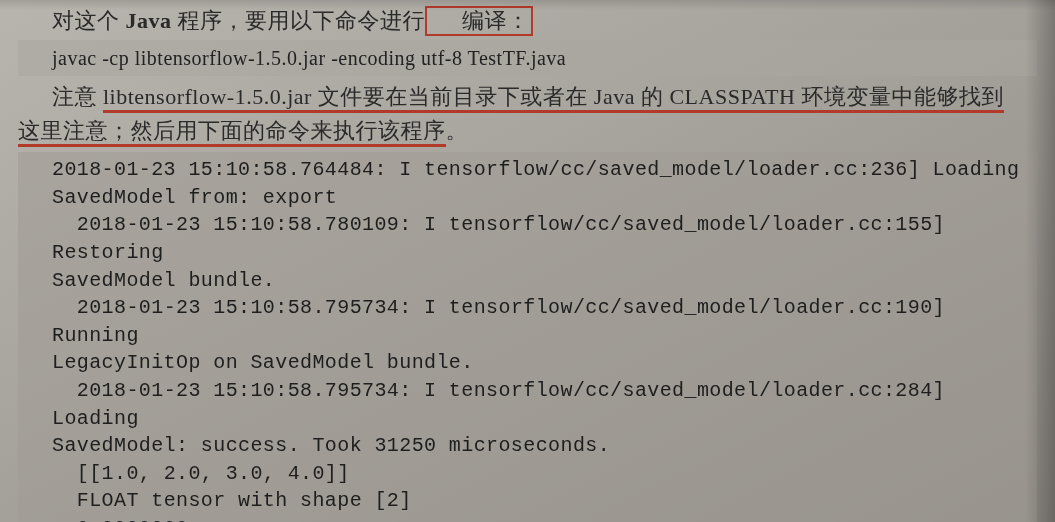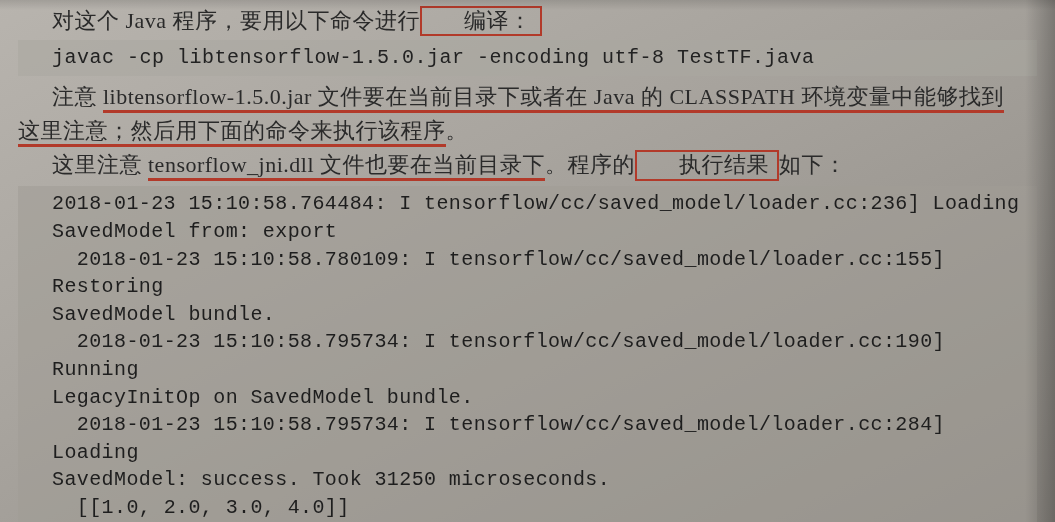--- a/index.html
+++ b/index.html
@@ -18,21 +18,21 @@
   }
   .page {
     padding: 4px 18px 0 18px;
   }
   .prose {
     line-height: 1.55;
     letter-spacing: 0.5px;
   }
   .codeblock {
     background: rgba(170,167,160,0.55);
-    font-family: Liberation Mono, monospace;
+    font-family: Liberation Serif, serif;
     font-size: 20px;
     letter-spacing: 0.5px;
     padding: 4px 6px 4px 34px;
     margin: 2px 0 4px 0;
     line-height: 1.4;
     color: #222;
     white-space: pre;
   }
   .output {
     background: rgba(160,157,150,0.55);
@@ -40,30 +40,31 @@
     font-size: 20px;
     letter-spacing: 0.4px;
     padding: 4px 6px 12px 34px;
     margin-top: 4px;
     line-height: 1.38;
     color: #1e1e1e;
     white-space: pre-wrap;
   }
   .redbox {
     border: 2px solid #b23a2a;
-    padding: 0 8px;
+    padding: 0 1px;
     display: inline-block;
     line-height: 1.2;
   }
   .underline-red {
     border-bottom: 3px solid #b23a2a;
     padding-bottom: 1px;
   }
   .eng {
     font-family: "Times New Roman", Times, serif;
+    font-weight: bold;
   }
   .indent {
     text-indent: 34px;
   }
   .shade-right {
     position: absolute;
     top: 0; right: 0; bottom: 0;
     width: 30px;
     background: linear-gradient(to right, rgba(0,0,0,0), rgba(0,0,0,0.25));
     pointer-events: none;
@@ -88,23 +89,20 @@
   <div class="codeblock">javac -cp libtensorflow-1.5.0.jar -encoding utf-8 TestTF.java</div>
 
   <div class="prose indent">
     <span>注意 </span><span class="underline-red">libtensorflow-1.5.0.jar 文件要在当前目录下或者在 Java 的 CLASSPATH 环境变量中能够找到</span>
   </div>
   <div class="prose">
     <span class="underline-red">这里注意；然后用下面的命令来执行该程序</span><span>。</span>
   </div>
 
 
-  <div class="prose indent">
-    <span>这里注意 </span><span class="underline-red">tensorflow_jni.dll 文件也要在当前目录下</span><span>。程序的</span><span class="redbox">执行结果</span><span>如下：</span>
-  </div>
 
   <div class="output">2018-01-23 15:10:58.764484: I tensorflow/cc/saved_model/loader.cc:236] Loading
 SavedModel from: export
   2018-01-23 15:10:58.780109: I tensorflow/cc/saved_model/loader.cc:155] Restoring
 SavedModel bundle.
   2018-01-23 15:10:58.795734: I tensorflow/cc/saved_model/loader.cc:190] Running
 LegacyInitOp on SavedModel bundle.
   2018-01-23 15:10:58.795734: I tensorflow/cc/saved_model/loader.cc:284] Loading
 SavedModel: success. Took 31250 microseconds.
   [[1.0, 2.0, 3.0, 4.0]]

